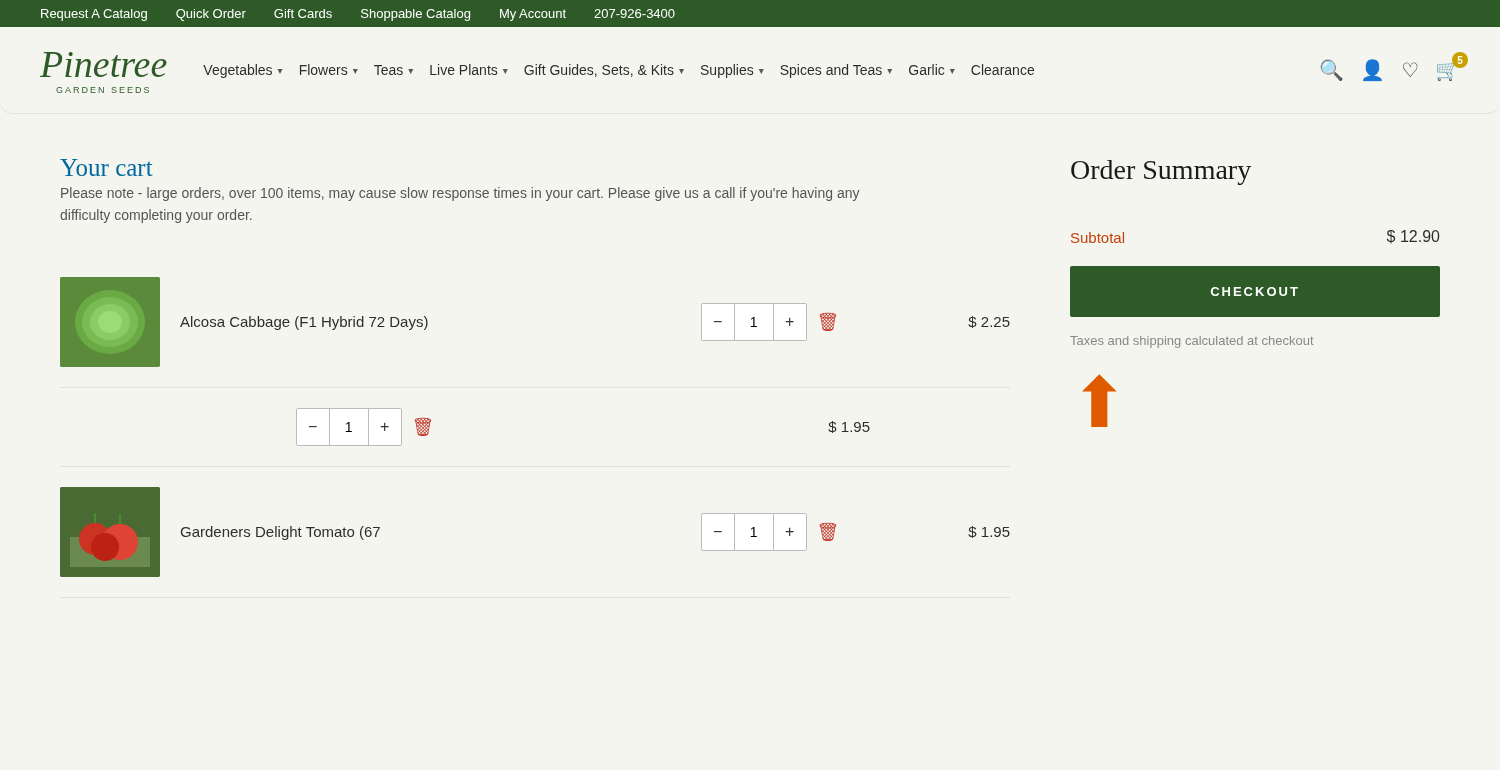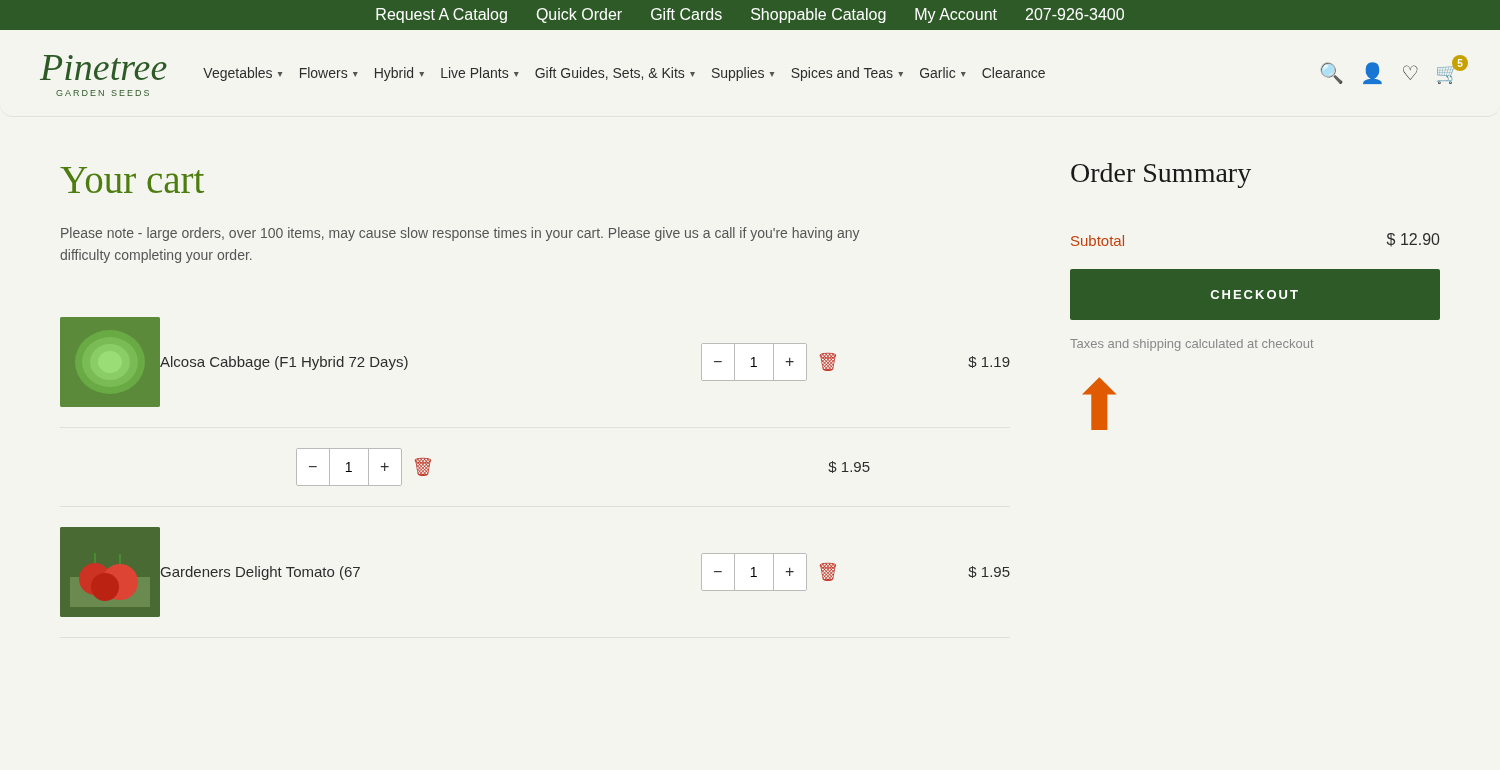--- a/index.html
+++ b/index.html
@@ -2,26 +2,25 @@
 <html><head>
   <meta charset="utf-8">
   <style>
     * { margin: 0; padding: 0; box-sizing: border-box; }
     body { font-family: Arial, sans-serif; background: #f5f5f0; color: #2d2d2d; }
 
     
     .top-bar {
       background: #2d5a27;
       color: #fff;
-      font-size: 16px;
+      font-size: 13px;
       padding: 6px 40px;
       display: flex;
       gap: 28px;
       align-items: center;
-      justify-content: center;
     }
     .top-bar a {
       color: #fff;
       text-decoration: none;
     }
 
     
     .header {
       background: #f5f5f0;
       padding: 18px 40px;
@@ -107,23 +106,22 @@
       padding: 40px 60px;
       gap: 60px;
     }
 
     
     .cart-section {
       flex: 1;
     }
     .cart-title {
       font-family: 'Georgia', serif;
-      font-size: 39px;
-      color: #4d7c0f;
-      margin-bottom: 20px;
+      font-size: 25px;
+      color: #0369a1;
       font-weight: normal;
     }
     .cart-notice {
       font-size: 14px;
       color: #555;
       margin-bottom: 30px;
       line-height: 1.6;
       max-width: 820px;
     }
 
@@ -149,20 +147,21 @@
     .cart-item {
       display: grid;
       grid-template-columns: 1fr 200px 140px;
       align-items: center;
       padding: 20px 0;
       border-bottom: 1px solid #e0e0d8;
     }
     .item-info {
       display: flex;
       align-items: center;
+      gap: 20px;
     }
     .item-name {
       font-size: 15px;
       color: #2d2d2d;
       line-height: 1.4;
     }
 
     
     .qty-control {
       display: flex;
@@ -323,21 +322,21 @@
   <nav class="nav">
     <a class="nav-item">
       <span>Vegetables</span>
       <span class="chevron">▾</span>
     </a>
     <a class="nav-item">
       <span>Flowers</span>
       <span class="chevron">▾</span>
     </a>
     <a class="nav-item">
-      <span>Hybrid</span>
+      <span>Teas</span>
       <span class="chevron">▾</span>
     </a>
     <a class="nav-item">
       <span>Live Plants</span>
       <span class="chevron">▾</span>
     </a>
     <a class="nav-item">
       <span>Gift Guides, Sets, &amp; Kits</span>
       <span class="chevron">▾</span>
     </a>
@@ -390,21 +389,21 @@
         <span class="item-name">Alcosa Cabbage (F1 Hybrid 72 Days)</span>
       </div>
       <div class="qty-control">
         <div class="qty-box">
           <button class="qty-btn">−</button>
           <input class="qty-value" type="text" value="1" style="">
           <button class="qty-btn">+</button>
         </div>
         <button class="delete-btn">🗑</button>
       </div>
-      <div class="item-total">$ 1.19</div>
+      <div class="item-total">$ 2.25</div>
     </div>
 
     <div class="cart-item">
       <div class="qty-control">
         <div class="qty-box">
           <button class="qty-btn">−</button>
           <input class="qty-value" type="text" value="1" style="">
           <button class="qty-btn">+</button>
         </div>
         <button class="delete-btn">🗑</button>

